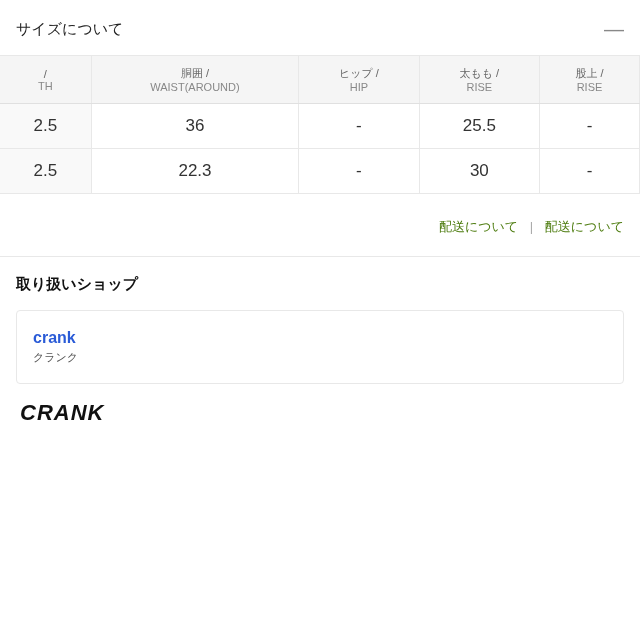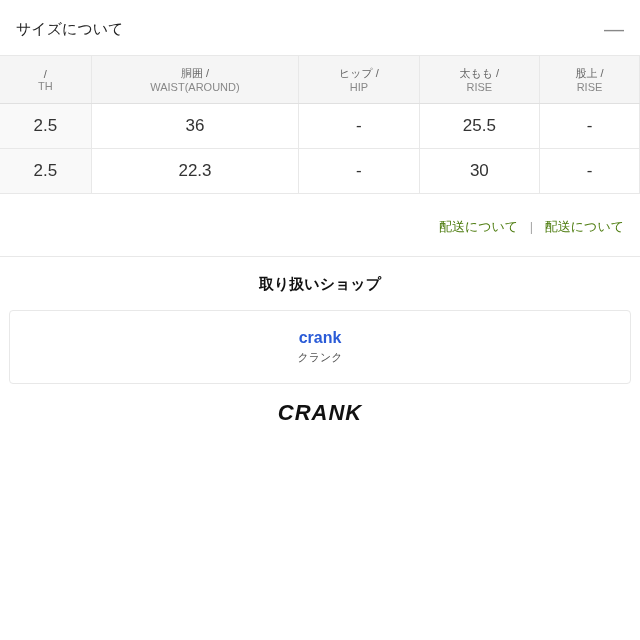--- a/index.html
+++ b/index.html
@@ -102,22 +102,21 @@
       color: #4d7c0f;
       text-decoration: none;
     }
 
     .delivery-divider {
       color: #aaa;
       margin: 0 8px;
     }
 
     .shops-section {
-      padding: 18px 9px 14px;
-      text-align: center;
+      padding: 18px 16px 14px;
     }
 
     .shops-title {
       font-size: 15px;
       font-weight: 600;
       color: #111;
       margin-bottom: 16px;
     }
 
     .shop-card {

